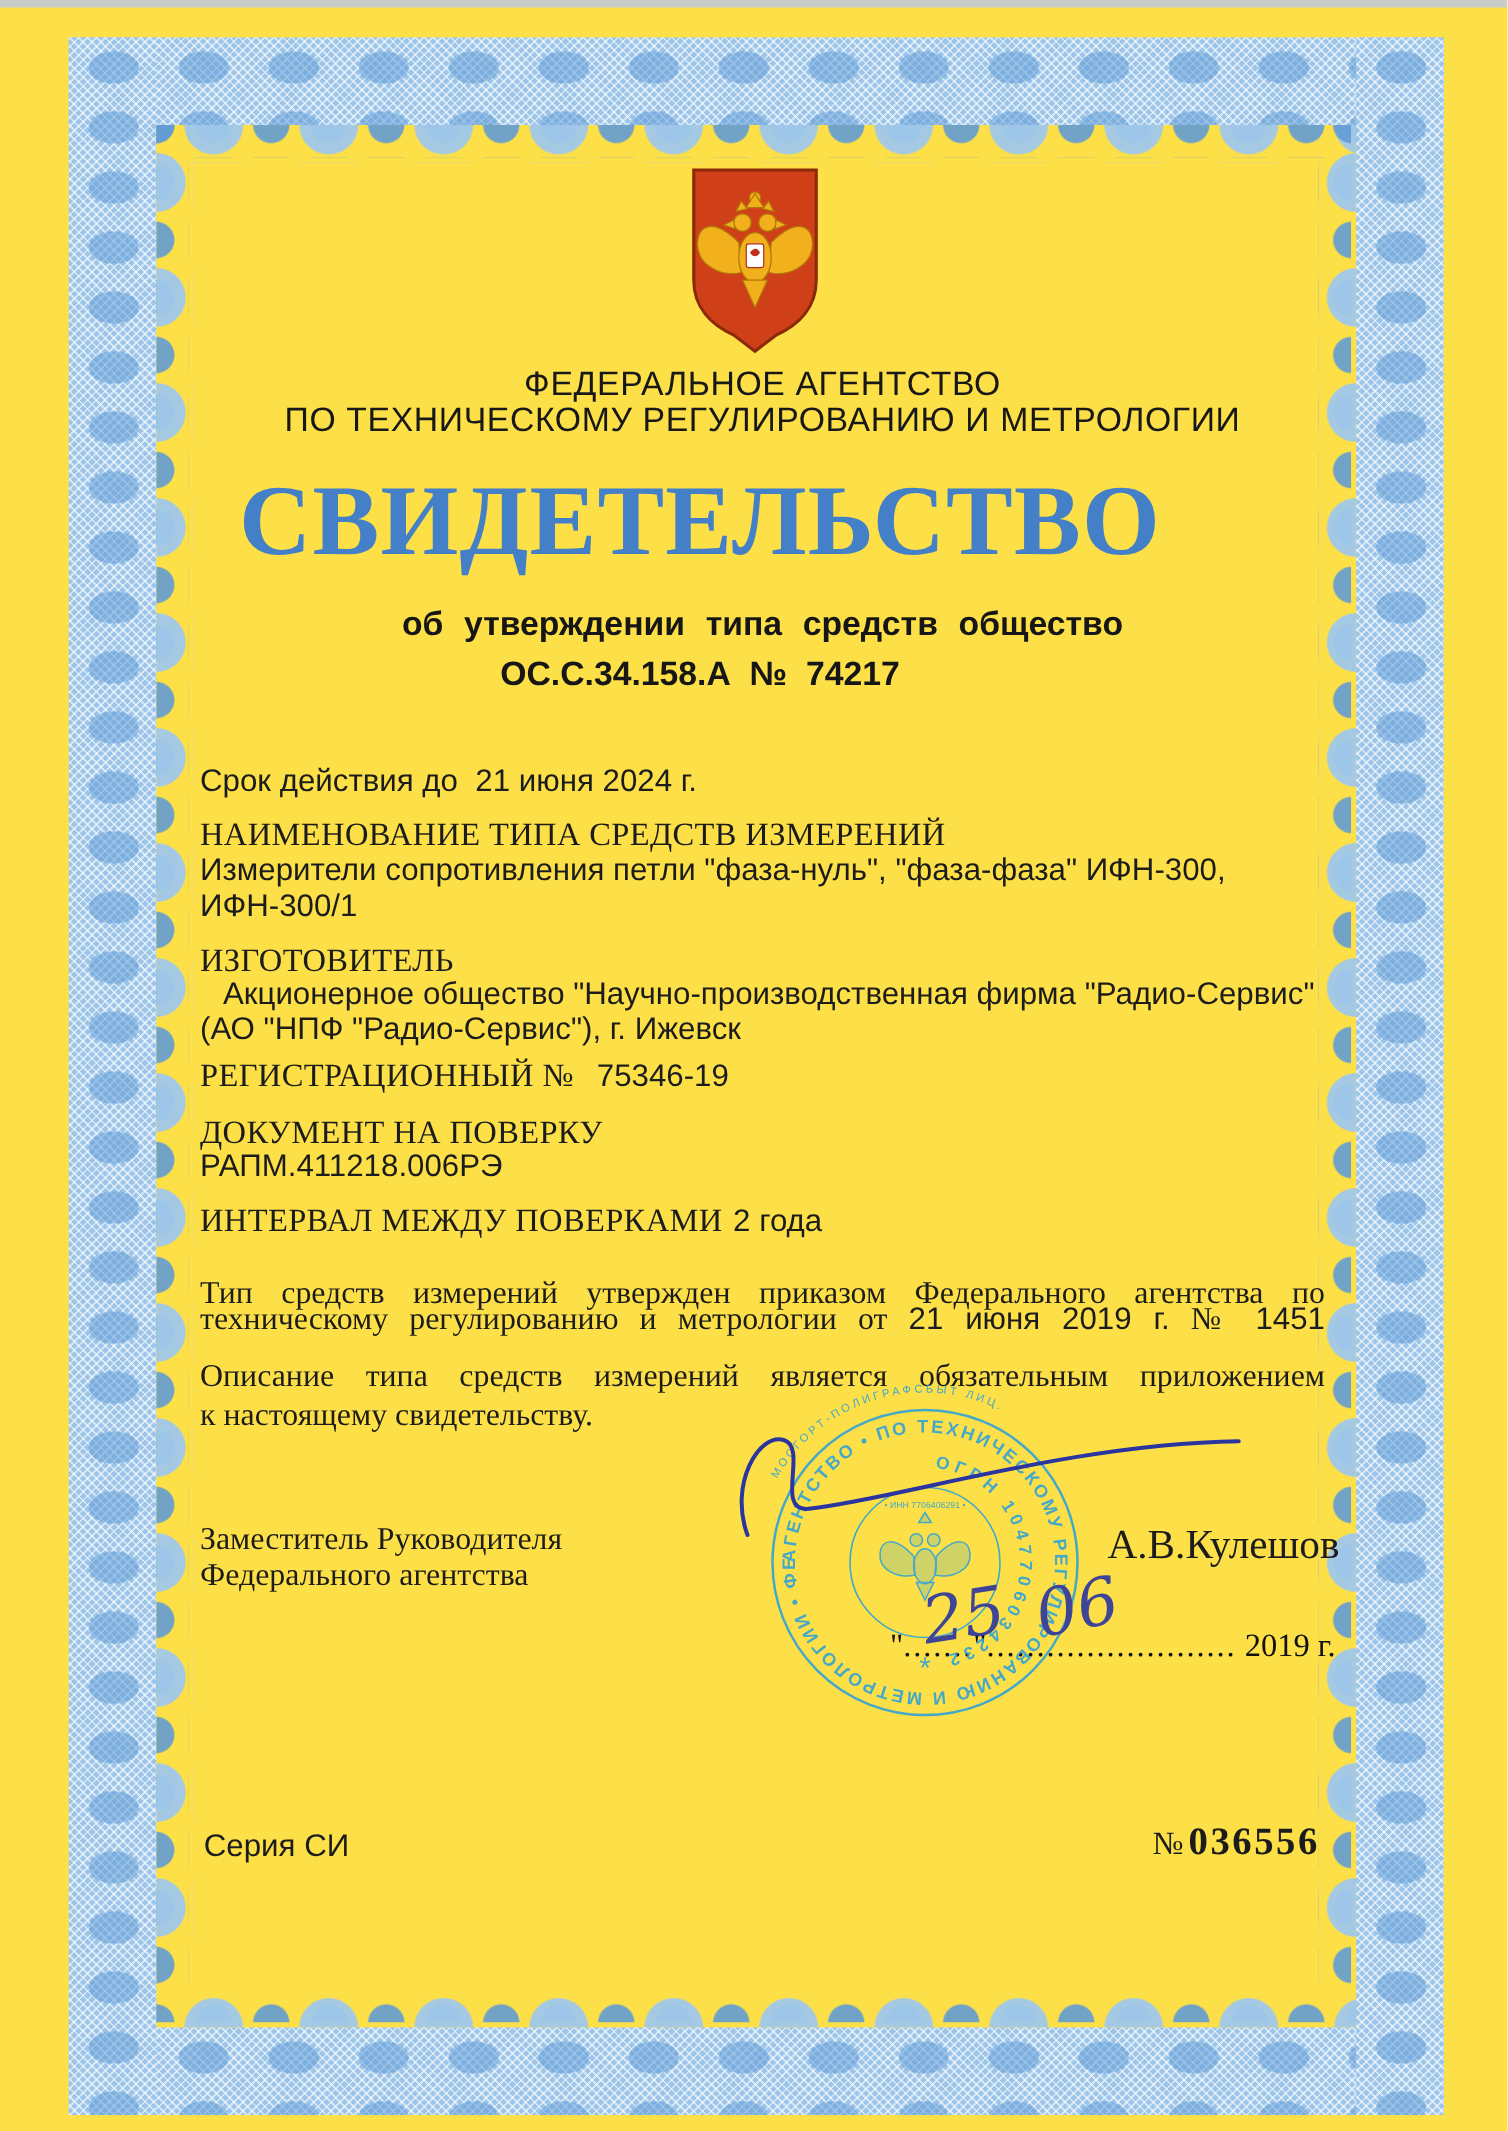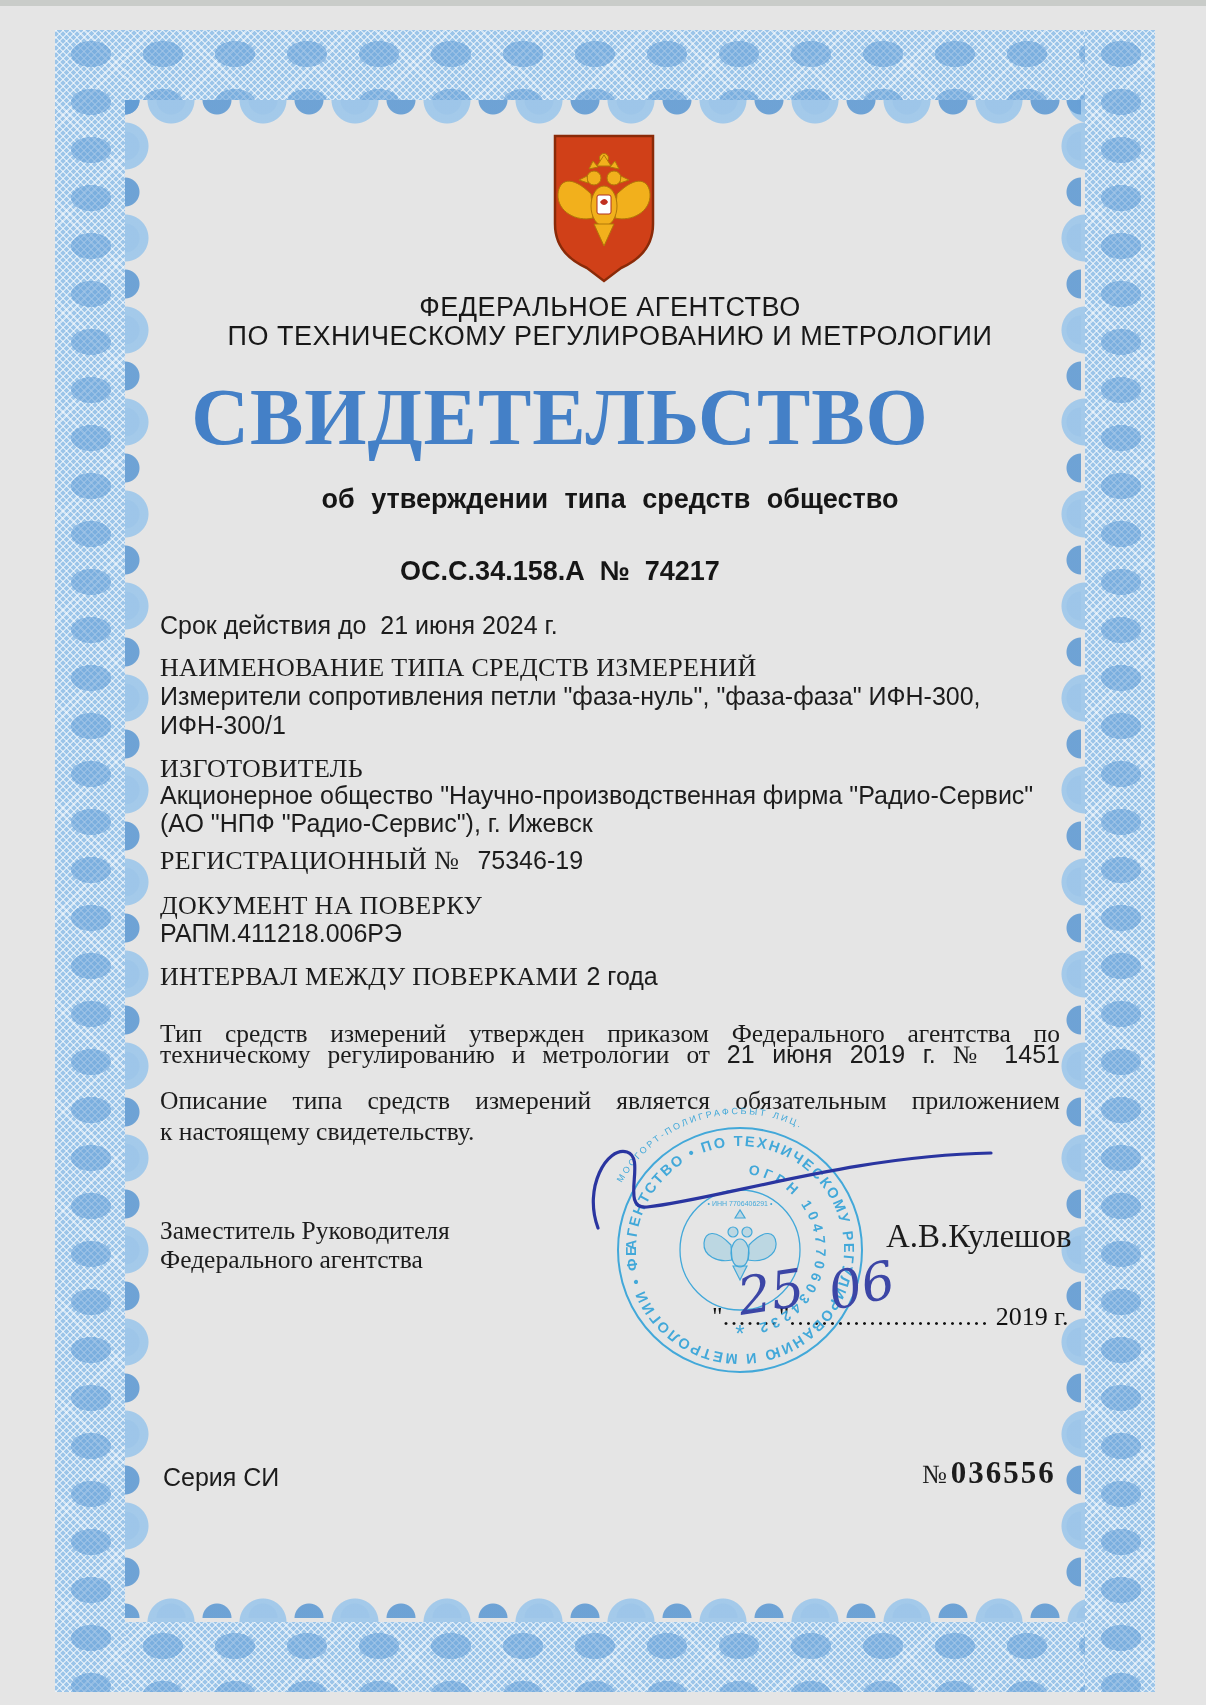--- a/index.html
+++ b/index.html
@@ -1,16 +1,16 @@
 <!DOCTYPE html>
 <html lang="ru"><head>
 <meta charset="utf-8">
 <style>
   html,body{margin:0;padding:0;background:#ffffff;}
-  .page{position:relative;width:1206px;height:1705px;background:#e5e5e5;overflow:hidden;
+  .page{position:relative;width:1206px;height:1705px;background:#fde047;overflow:hidden;
         font-family:"Liberation Serif",serif;color:#1c1c1c;}
   .scan-top{position:absolute;left:0;top:0;width:100%;height:6px;background:#c9ccc9;}
 
   
   .band{position:absolute;background-color:#9cc5e9;
     background-image:
       radial-gradient(ellipse 34px 22px at 50% 50%, rgba(96,156,214,.55) 0 58%, rgba(96,156,214,0) 60%),
       repeating-linear-gradient(45deg, rgba(255,255,255,.55) 0 1.5px, rgba(255,255,255,0) 1.5px 5px),
       repeating-linear-gradient(135deg, rgba(255,255,255,.55) 0 1.5px, rgba(255,255,255,0) 1.5px 5px);
     background-size:72px 48px,auto,auto;}
@@ -99,30 +99,30 @@
     </svg>
   </div>
 
   <div class="abs center900 agency" style="top:292px;">ФЕДЕРАЛЬНОЕ АГЕНТСТВО</div>
   <div class="abs center900 agency" style="top:321px;">ПО ТЕХНИЧЕСКОМУ РЕГУЛИРОВАНИЮ И МЕТРОЛОГИИ</div>
 
   <div class="abs center800 doc-title" style="top:372px;">СВИДЕТЕЛЬСТВО</div>
 
   <div class="abs center900 subtitle" style="top:484px;">об утверждении типа средств общество</div>
 
-  <div class="abs center800 docnum" style="top:556px;text-align:center;">ОС.С.34.158.А  №  74217</div>
+  <div class="abs center800 docnum" style="top:524px;text-align:center;">ОС.С.34.158.А  №  74217</div>
 
   <div class="abs fld bs pre" style="top:611px;">Срок действия до  21 июня 2024 г.</div>
 
   <div class="abs fld lab" style="top:653px;">НАИМЕНОВАНИЕ ТИПА СРЕДСТВ ИЗМЕРЕНИЙ</div>
   <div class="abs fld bs" style="top:682px;">Измерители сопротивления петли "фаза-нуль", "фаза-фаза" ИФН-300,</div>
   <div class="abs fld bs" style="top:711px;">ИФН-300/1</div>
 
   <div class="abs fld lab" style="top:754px;">ИЗГОТОВИТЕЛЬ</div>
-  <div class="abs fld bs" style="top:781px;">Акционерное общество "Научно-производственная фирма "Радио-Сервис"</div>
+  <div class="abs fld bs" style="top:781px;text-align:center;">Акционерное общество "Научно-производственная фирма "Радио-Сервис"</div>
   <div class="abs fld bs" style="top:809px;">(АО "НПФ "Радио-Сервис"), г. Ижевск</div>
 
   <div class="abs fld" style="top:846px;">
     <span class="lab">РЕГИСТРАЦИОННЫЙ №</span>
     <span class="bs" style="margin-left:12px;">75346-19</span>
   </div>
 
   <div class="abs fld lab" style="top:891px;">ДОКУМЕНТ НА ПОВЕРКУ</div>
   <div class="abs fld bs" style="top:919px;">РАПМ.411218.006РЭ</div>
 

